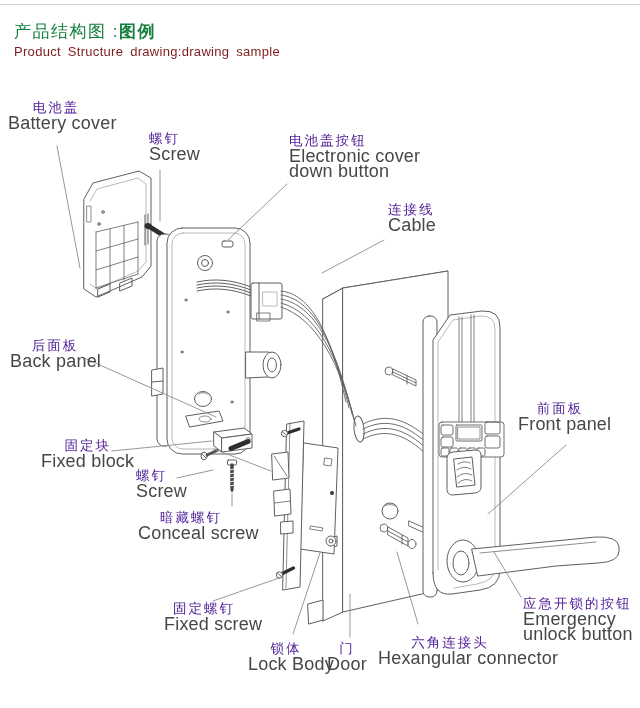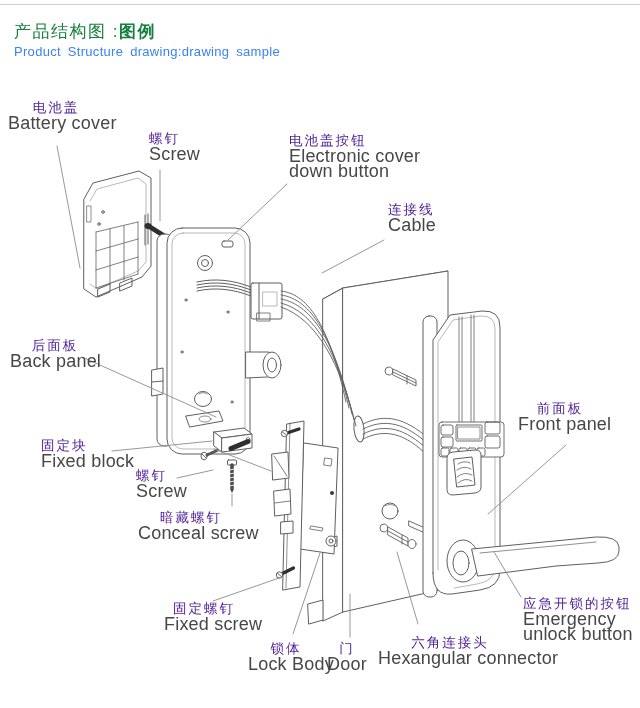--- a/index.html
+++ b/index.html
@@ -3,21 +3,21 @@
 <meta charset="utf-8">
 <style>
   html,body{margin:0;padding:0;background:#fff;}
   #stage{
     position:relative;width:640px;height:708px;background:#ffffff;overflow:hidden;
     font-family:"Liberation Sans","DejaVu Sans",sans-serif;color:#3c3c3c;
   }
   .topline{position:absolute;left:0;top:4px;width:640px;height:1px;background:#cfcfcf;}
   .title-cjk{position:absolute;left:14px;top:20px;font-size:17px;letter-spacing:1.5px;color:#15803d;white-space:nowrap;}
   .title-cjk b{font-weight:bold;}
-  .title-en{position:absolute;left:14px;top:44px;font-size:13px;letter-spacing:.3px;word-spacing:3px;color:#3b82f6;white-space:nowrap;}
+  .title-en{position:absolute;left:14px;top:44px;font-size:13px;letter-spacing:.3px;word-spacing:3px;color:#7f1d1d;white-space:nowrap;}
   .label{position:absolute;white-space:nowrap;}
   .label .cjk{display:block;font-size:13.5px;letter-spacing:2px;line-height:16px;color:#4c1d95;}
   .label .en{display:block;font-size:18px;letter-spacing:.2px;line-height:15px;color:#474747;}
   .center{text-align:center;}
   svg{position:absolute;left:0;top:0;}
 </style>
 </head>
 <body>
 
 <div id="stage">
@@ -236,21 +236,21 @@
   <div class="label" style="left:388px;top:202px;">
     <span class="cjk">连接线</span>
     <span class="en">Cable</span>
   </div>
 
   <div class="label center" style="left:10px;top:338px;width:90px;">
     <span class="cjk">后面板</span>
     <span class="en">Back panel</span>
   </div>
 
-  <div class="label" style="left:41px;top:438px;">
+  <div class="label" style="left:41px;top:438px;text-align:center;">
     <span class="cjk">固定块</span>
     <span class="en">Fixed block</span>
   </div>
 
   <div class="label" style="left:136px;top:468px;">
     <span class="cjk">螺钉</span>
     <span class="en">Screw</span>
   </div>
 
   <div class="label center" style="left:138px;top:510px;width:106px;">

